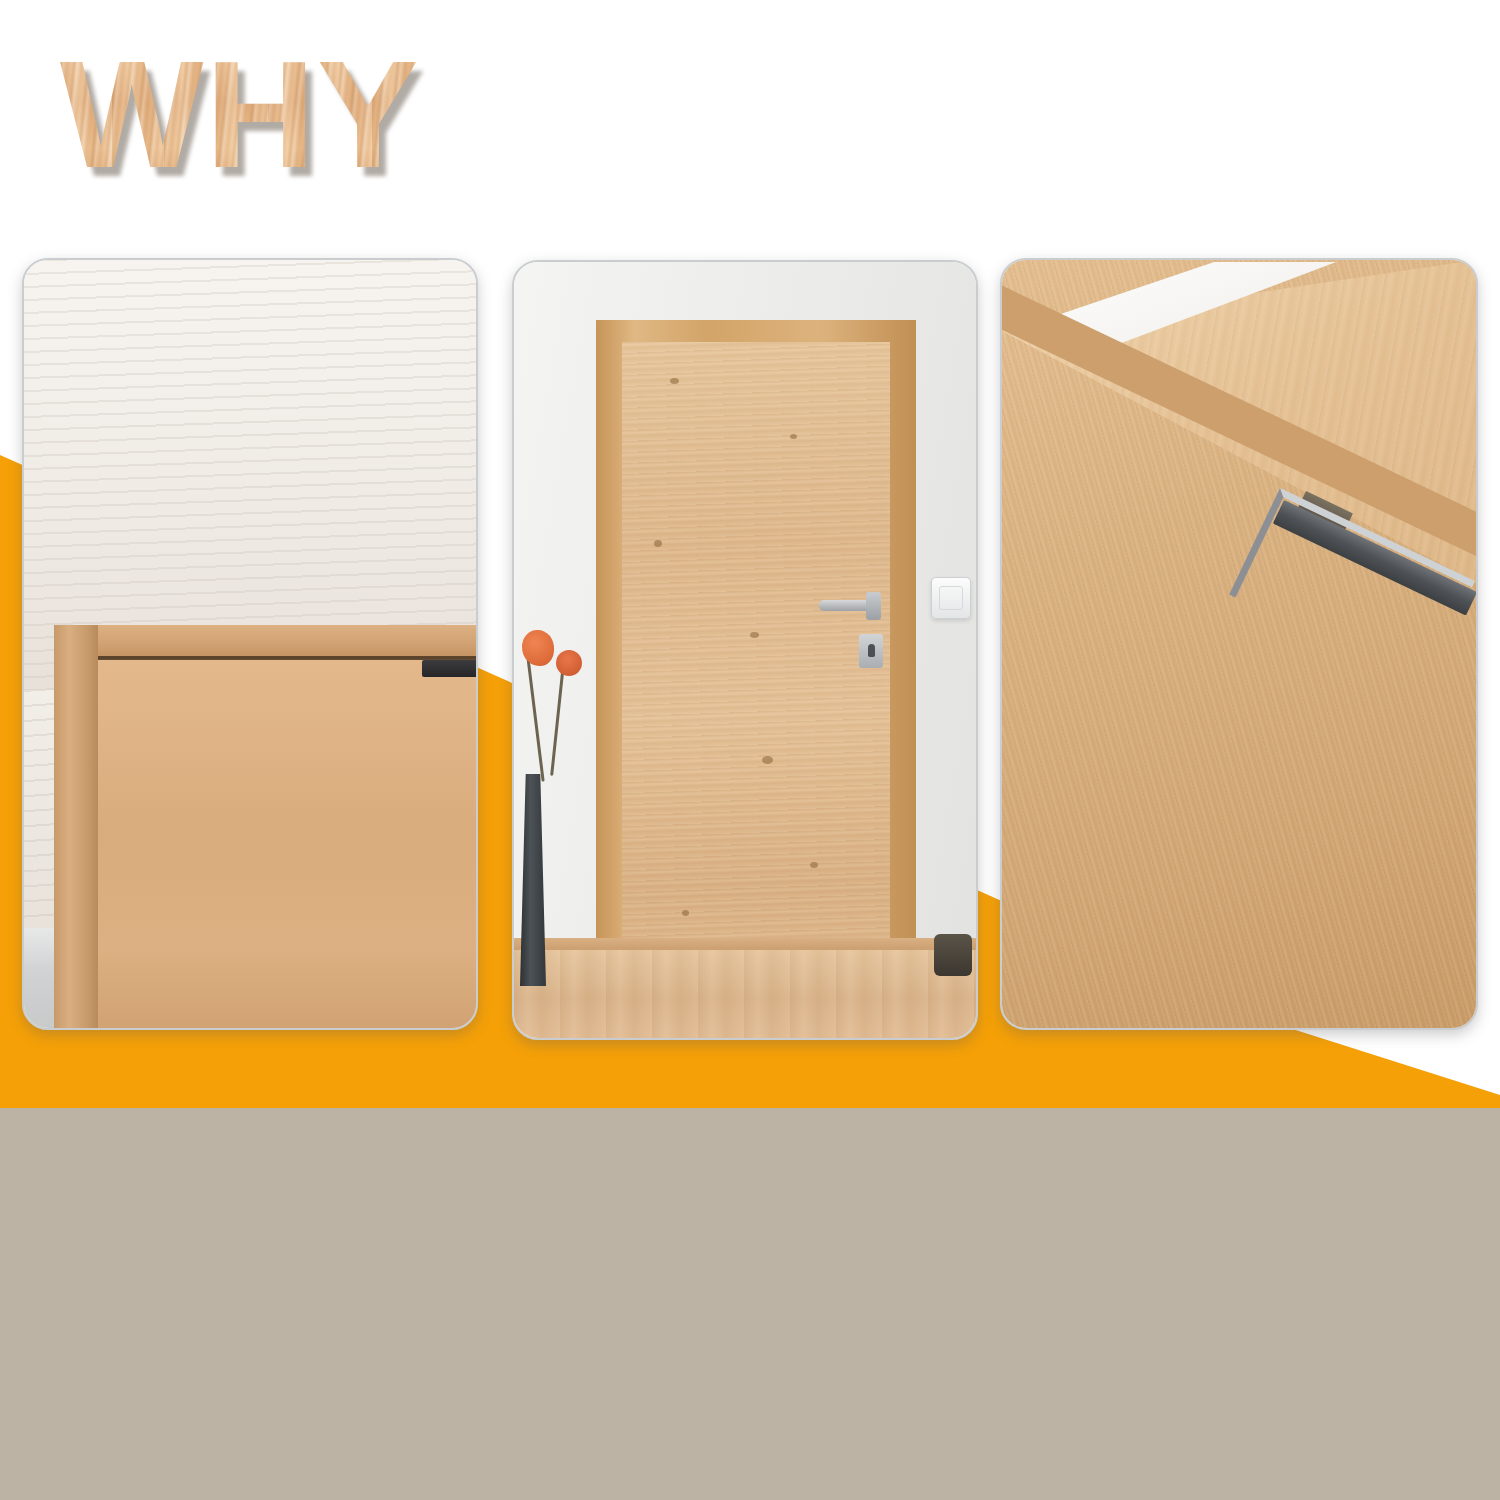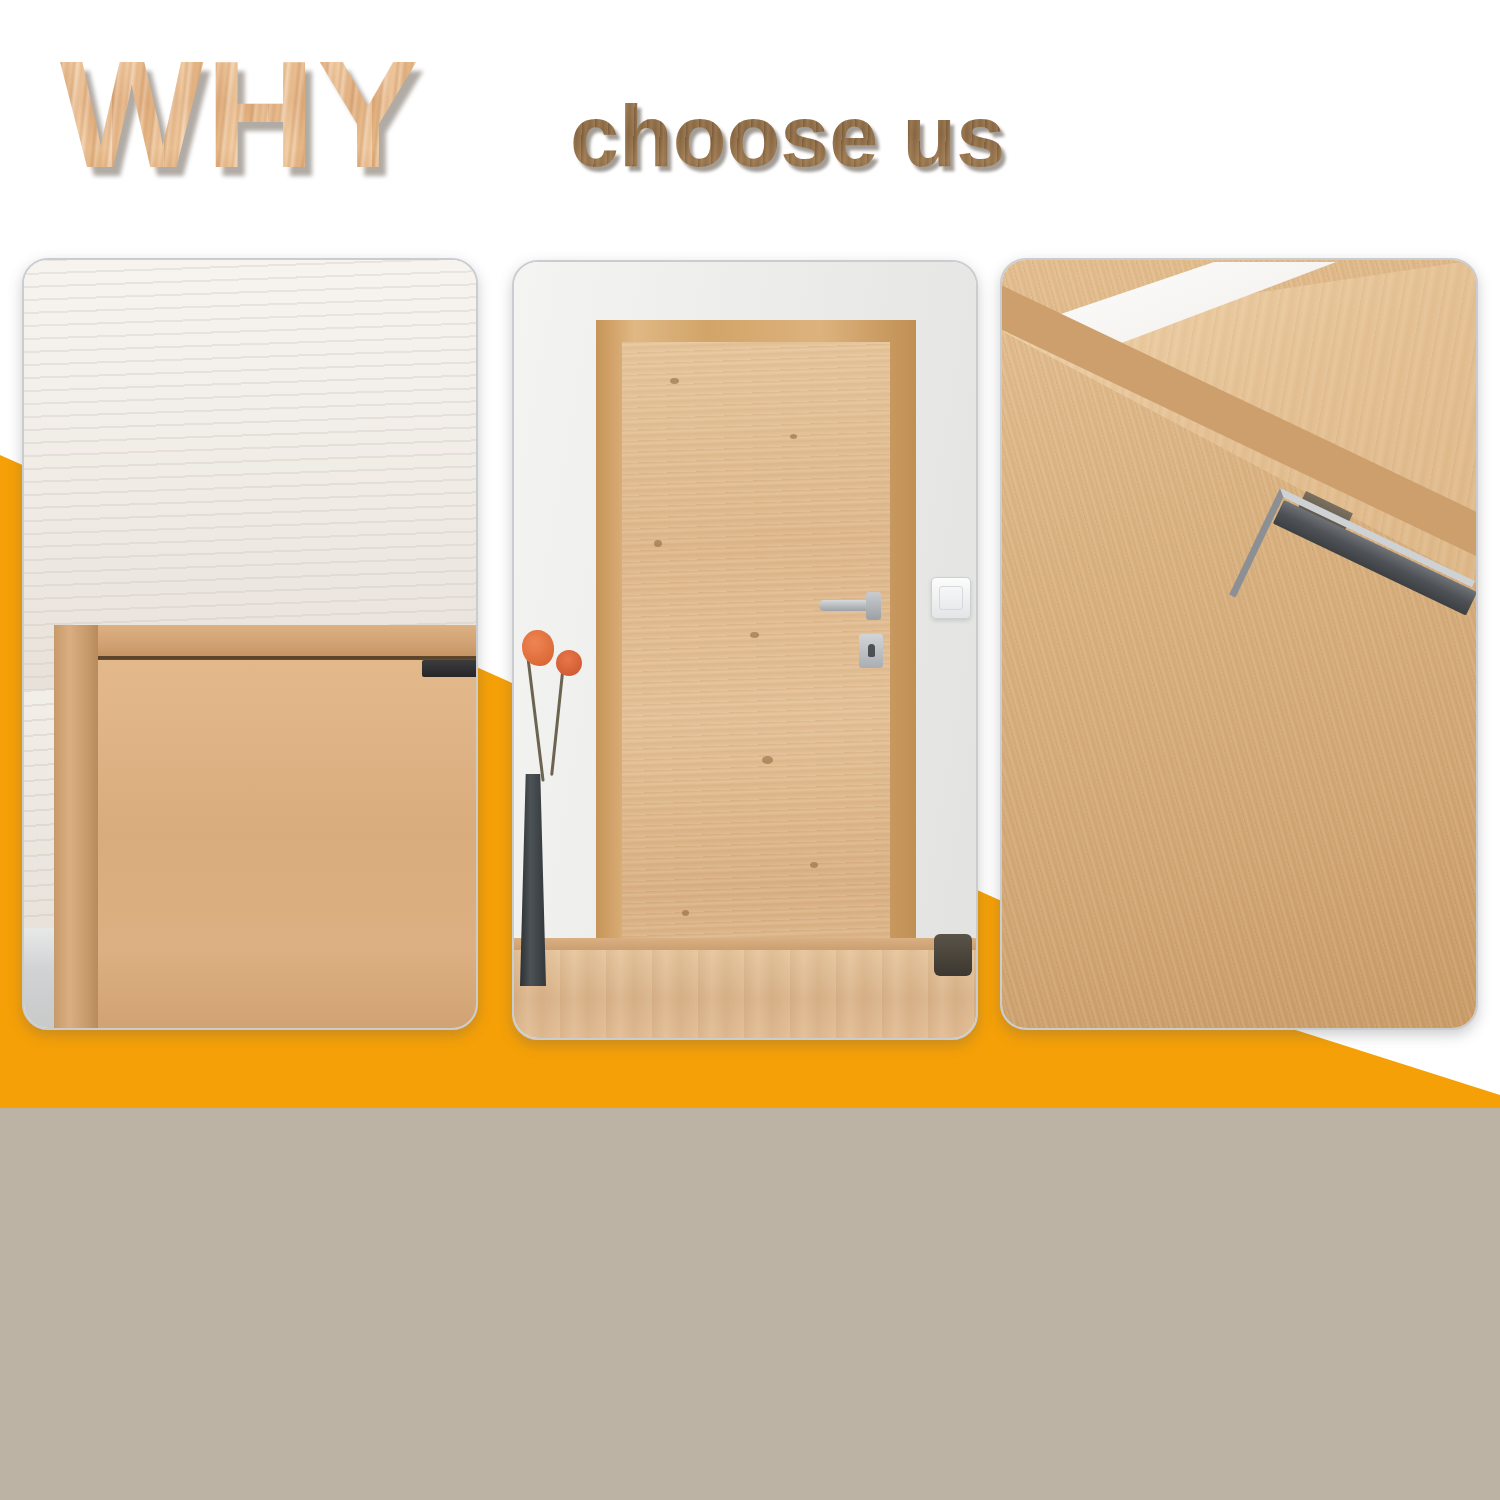--- a/index.html
+++ b/index.html
@@ -289,21 +289,20 @@
 <body>
 
 <div id="page">
 
   <div class="orange-band-main"></div>
 
   <div class="footer"></div>
 
   <div class="header">
     <div class="why-word">WHY</div>
-    <div class="choose-word">choose us</div>
   </div>
 
   <div class="card" id="card-1">
     <div class="ph">
       <div class="c1-wall"></div>
       <div class="c1-wall-lower"></div>
       <div class="c1-floor"></div>
       <div class="c1-floor-refl"></div>
       <div class="c1-cabinet-top wood-grain-v"></div>
       <div class="c1-side wood-grain-h"></div>

